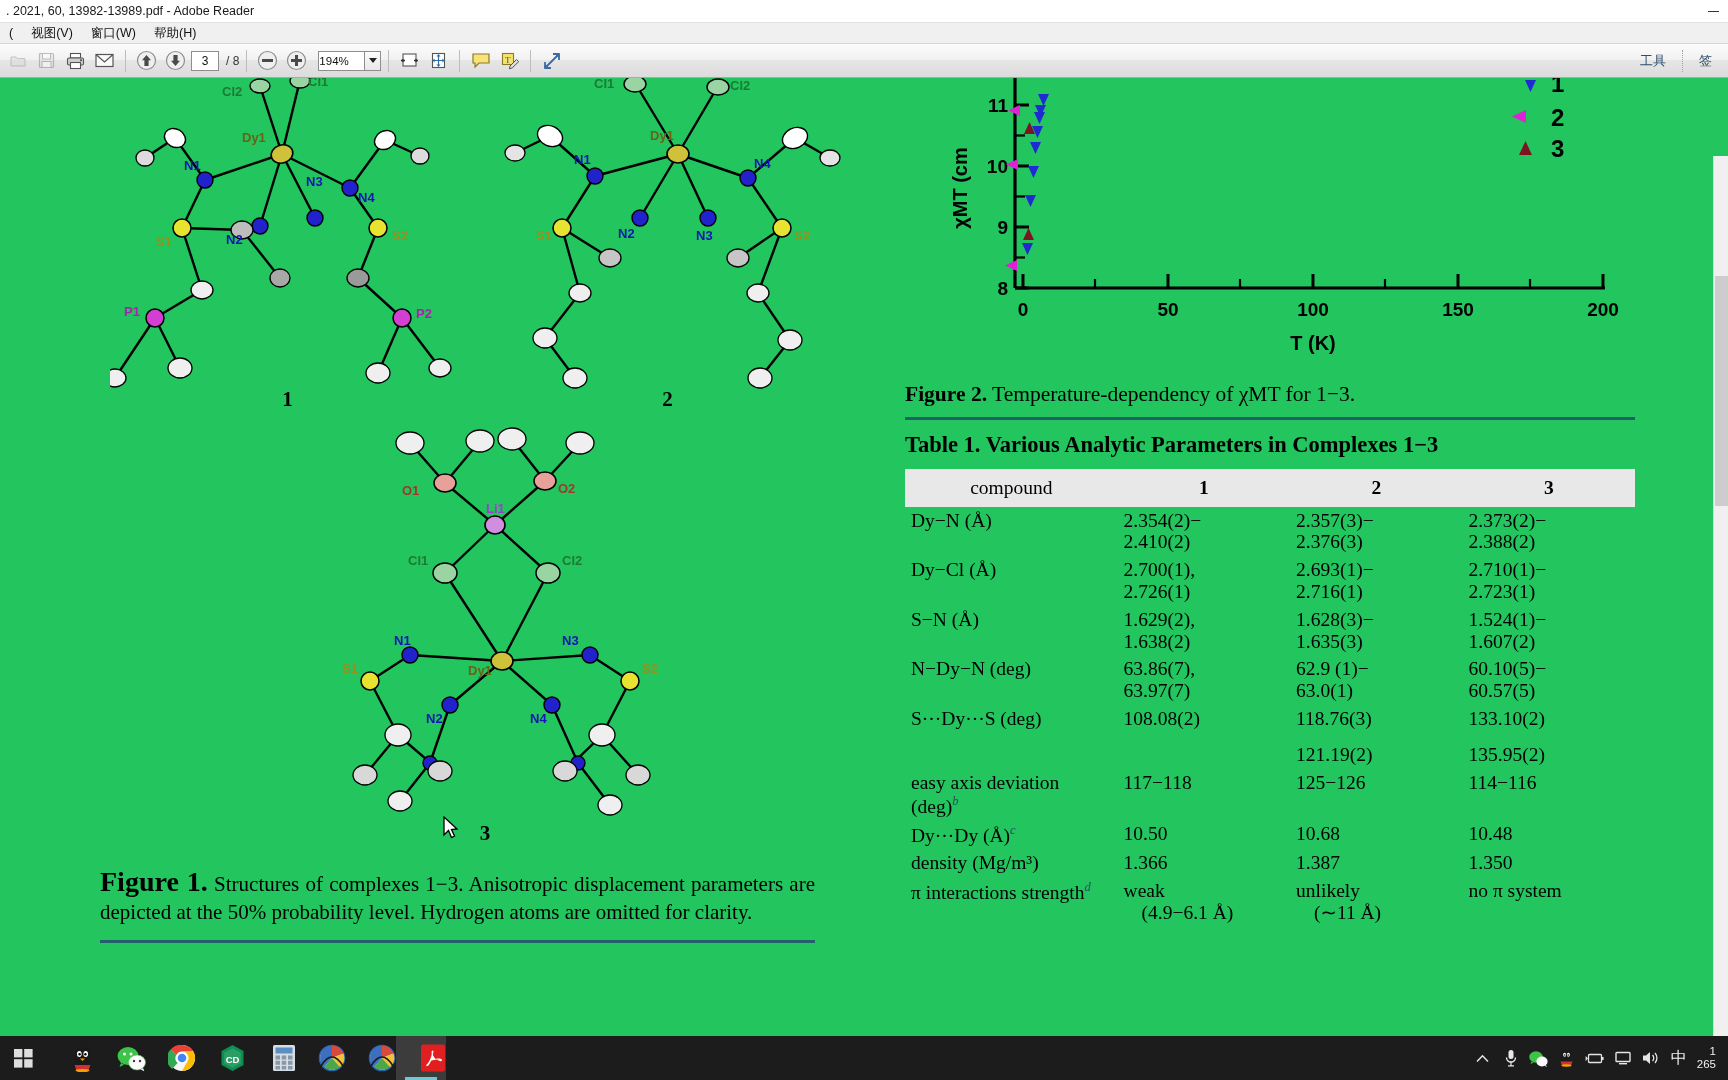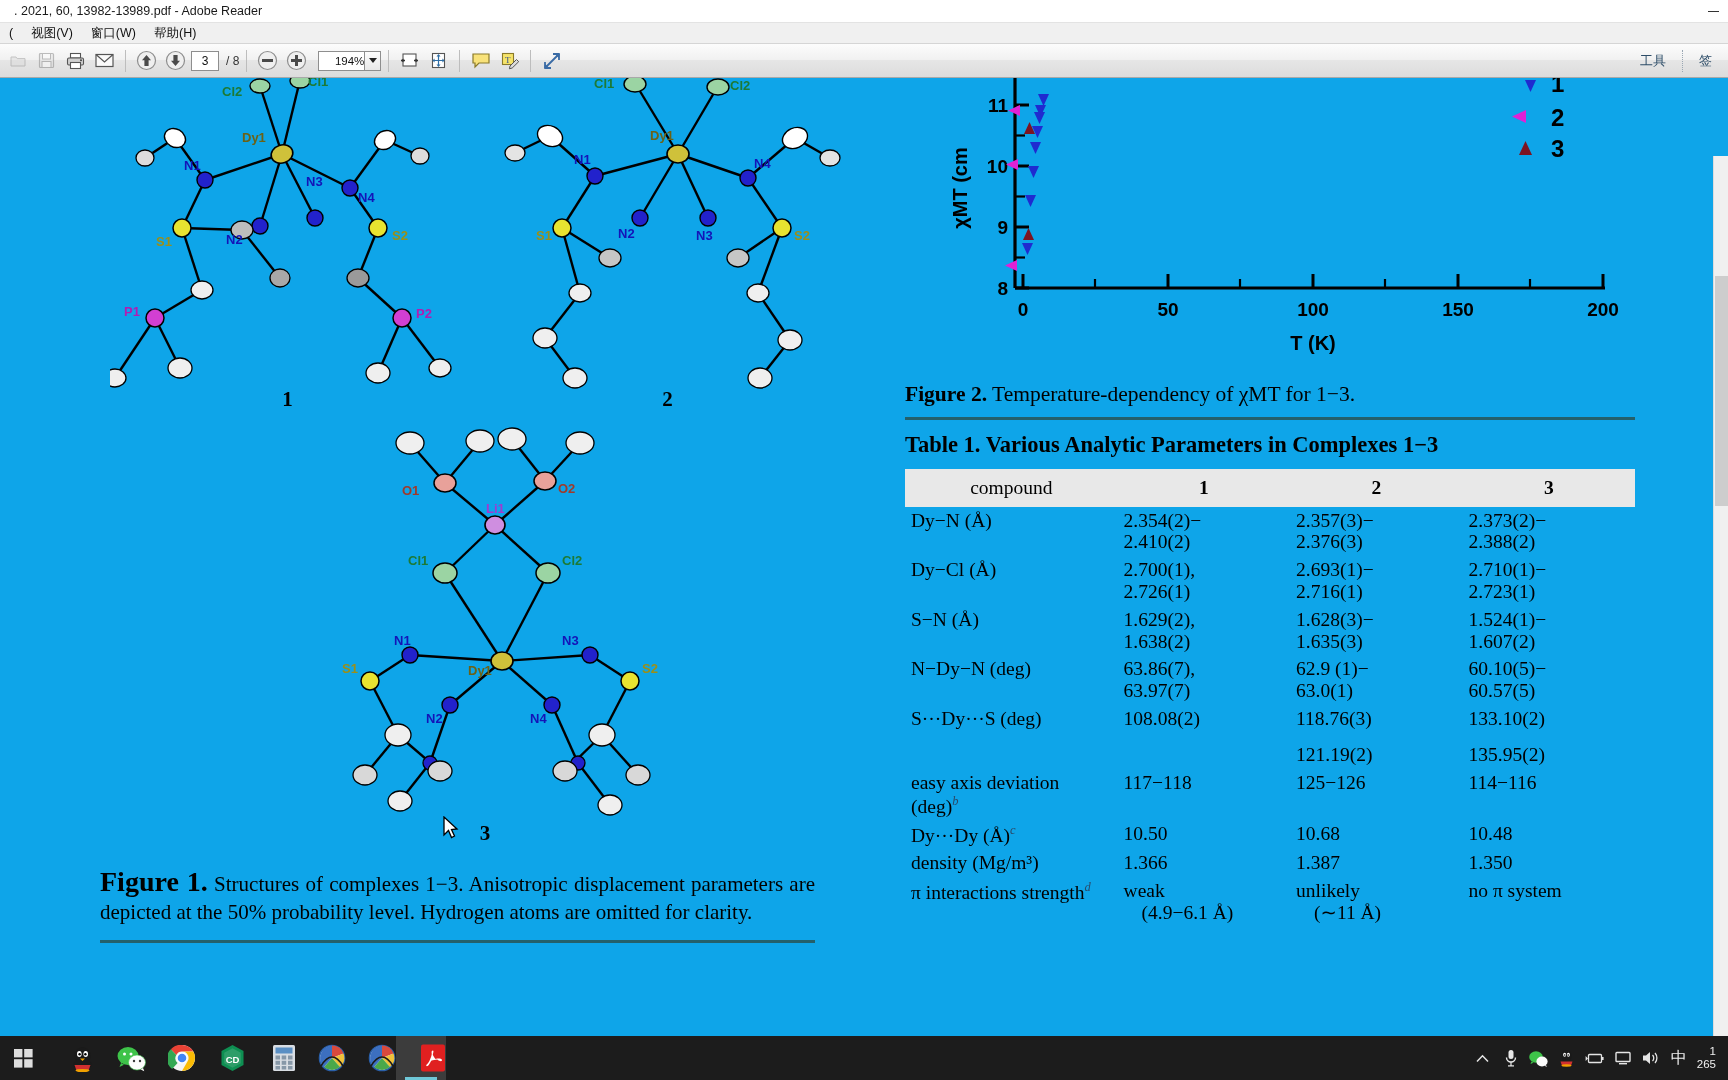--- a/index.html
+++ b/index.html
@@ -12,21 +12,21 @@
   .app { width: 1728px; height: 1080px; position: relative; display: flex; flex-direction: column; }
 
   
   .titlebar {
     height: 23px; background: #ffffff;
     display: flex; align-items: center;
     border-bottom: 1px solid #e3e3e3;
     position: relative; flex: 0 0 23px;
   }
   .titlebar-text {
-    font-size: 12.5px; color: #1a1a1a; padding-left: 14px;
+    font-size: 12.5px; color: #1a1a1a; padding-left: 6px;
     white-space: nowrap; font-family: "Liberation Sans", sans-serif;
   }
   .win-controls { position: absolute; right: 0; top: 0; height: 23px; display: flex; }
   .win-btn { width: 30px; height: 23px; display: flex; align-items: center; justify-content: center;
              font-size: 13px; color: #222; }
   .win-btn .bar { width: 11px; height: 1.5px; background: #333; display:block; }
 
   
   .menubar {
     height: 21px; background: #f0f0f0;
@@ -51,34 +51,34 @@
   }
   .tb-btn.disabled { opacity: .45; }
   .pagebox {
     width: 28px; height: 20px; border: 1px solid #8e8e8e; background: #fff;
     font-size: 12px; text-align: center; line-height: 18px; color: #111;
     font-family: "Liberation Sans", sans-serif;
   }
   .pagetotal { font-size: 12px; color: #333; margin-left: 5px; font-family: "Liberation Sans", sans-serif; }
   .zoombox {
     width: 46px; height: 20px; border: 1px solid #8e8e8e; border-right: none; background: #fff;
-    font-size: 11.5px; text-align: right; line-height: 18px; color: #111;
+    font-size: 11.5px; text-align: left; line-height: 18px; color: #111;
   }
   .zoomdrop {
     width: 17px; height: 20px; border: 1px solid #8e8e8e; background: linear-gradient(#fdfdfd,#e8e8e8);
     display: flex; align-items: center; justify-content: center;
   }
   .tri-down { width:0;height:0;border-left:4px solid transparent;border-right:4px solid transparent;border-top:5px solid #222; }
   .tb-right { position: absolute; right: 0; top: 0; height: 34px; display: flex; align-items: center; }
   .tb-right-label { font-size: 13px; color: #2d4d68; padding: 0 16px; font-family: "Liberation Sans", sans-serif; }
   .tb-right-sep { width: 0; border-left: 1px dotted #9aa7b3; height: 22px; }
 
   
   .docarea { flex: 1 1 auto; background: #ffffff; position: relative; overflow: hidden; }
-  .page { position: absolute; inset: 0; background: #0ea5e9; }
+  .page { position: absolute; inset: 0; background: #22c55e; }
 
   
   .col-left  { position: absolute; left: 100px;  top: 0px;  width: 760px; }
   .col-right { position: absolute; left: 905px; top: 0px;  width: 730px; }
 
   
   .struct { position: relative; }
   .struct-label {
     font-family: "Liberation Serif", serif; font-weight: bold; font-size: 21px; color: #000;
     text-align: center;

